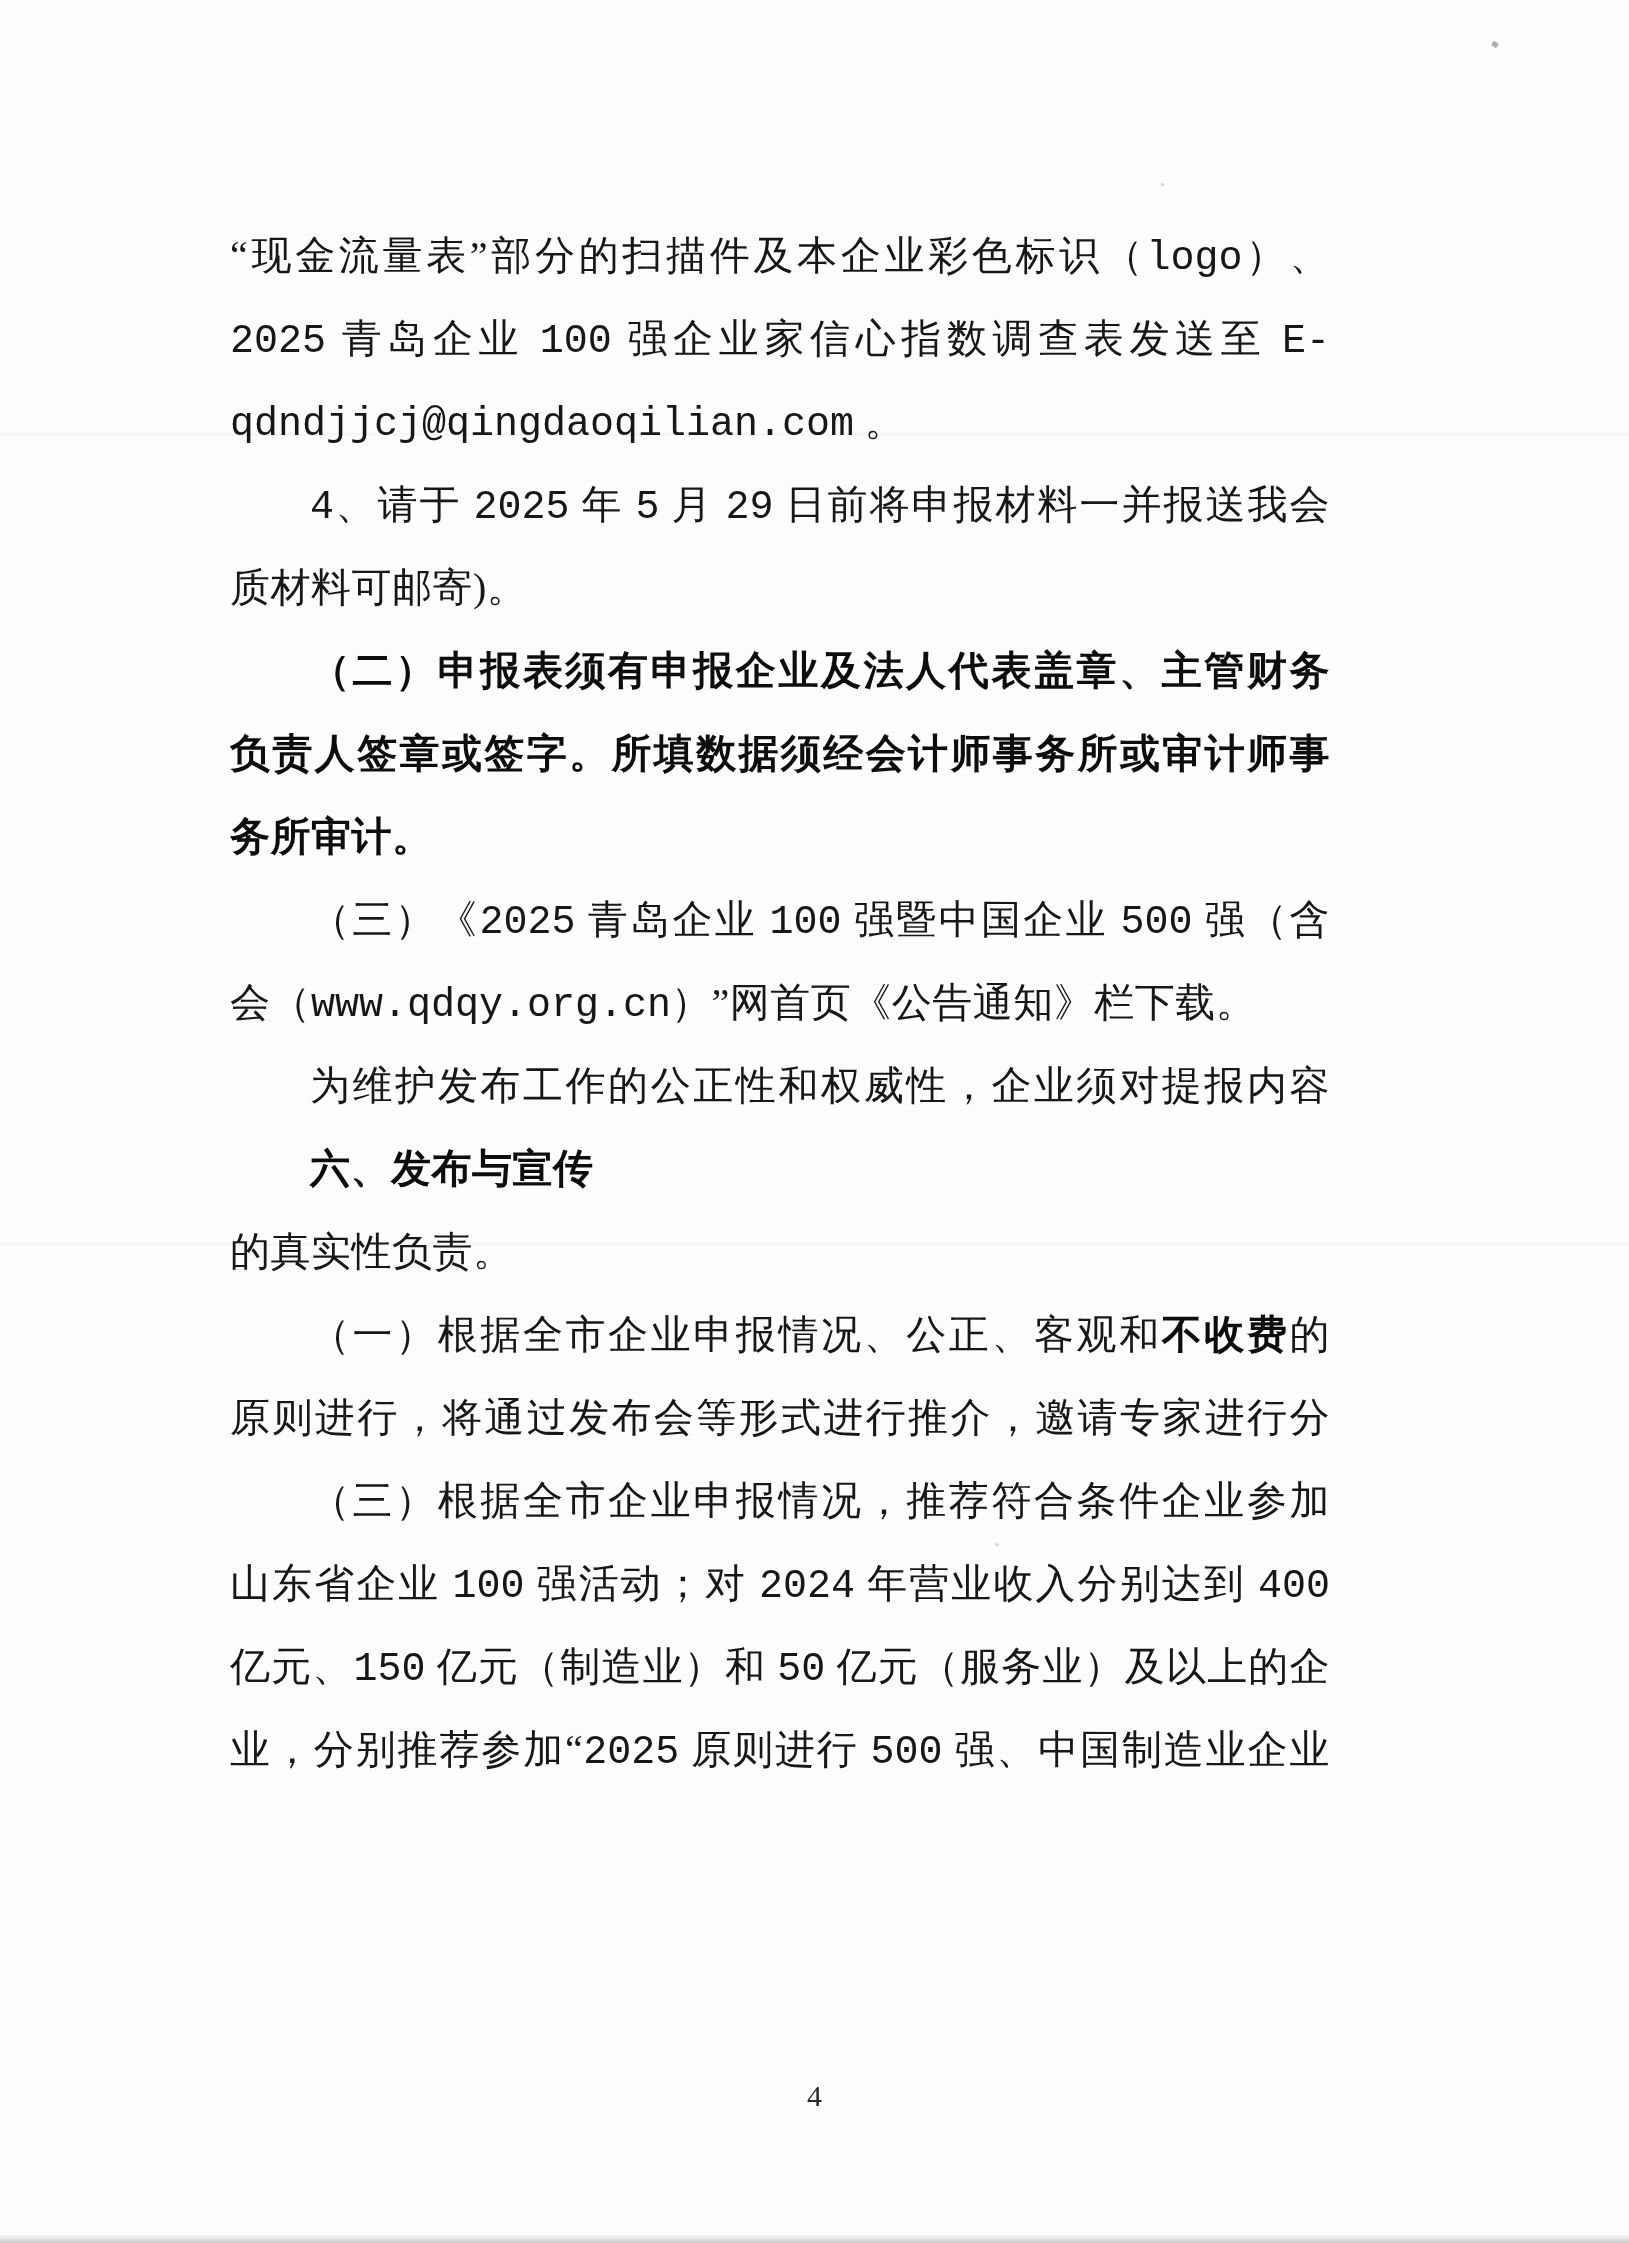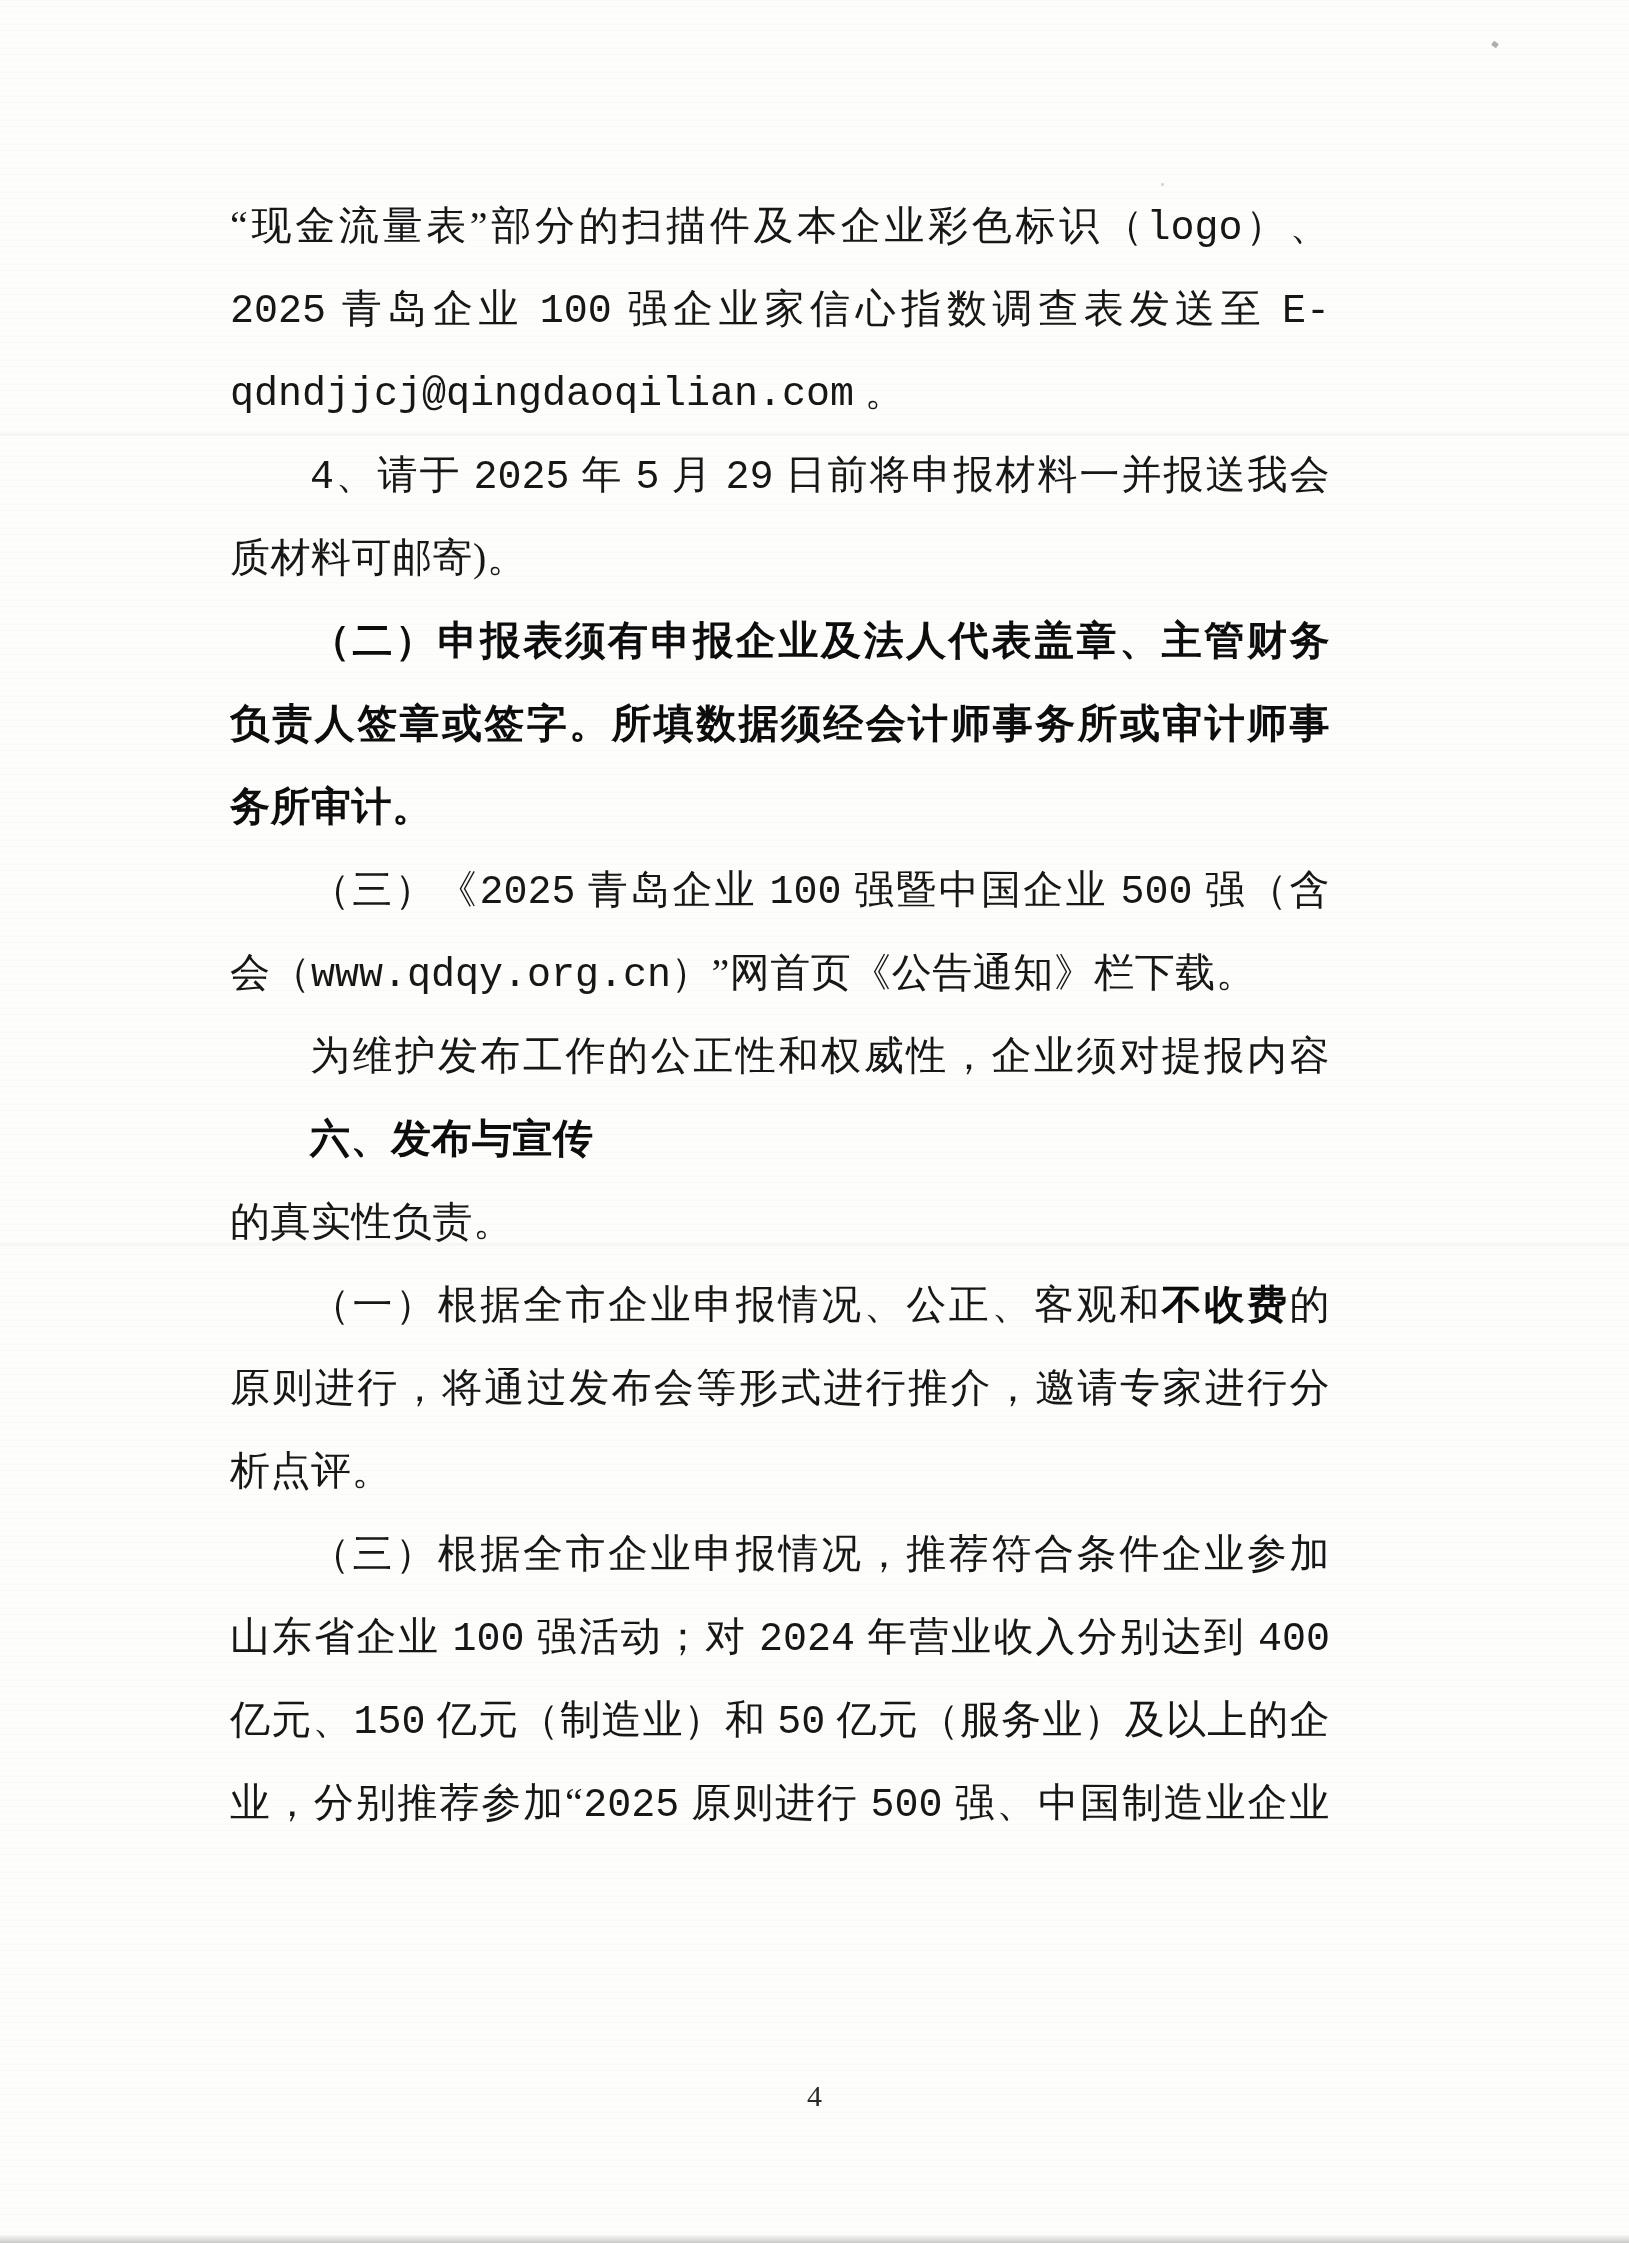--- a/index.html
+++ b/index.html
@@ -10,21 +10,21 @@
       repeating-linear-gradient(180deg,
         rgba(0,0,0,0.012) 0px, rgba(0,0,0,0.012) 1px,
         rgba(0,0,0,0) 1px, rgba(0,0,0,0) 6px),
       #fdfdfc;
     overflow:hidden;
     font-family:"Liberation Serif","DejaVu Serif",serif;
     color:#171717;
   }
   .text-block{
     position:absolute;
-    left:230px;top:184px;width:1100px;
+    left:230px;top:214px;width:1100px;
     font-size:40px;line-height:83px;
     letter-spacing:0.5px;
   }
   .line{
     height:83px;
     overflow:hidden;
     text-align:justify;
     text-align-last:justify;
     text-justify:inter-character;
   }
@@ -88,21 +88,20 @@
       <div class="line indent"><span class="bold">（二）申报表须有申报企业及法人代表盖章、主管财务</span></div>
       <div class="line"><span class="bold">负责人签章或签字。所填数据须经会计师事务所或审计师事</span></div>
       <div class="line last"><span class="bold">务所审计。</span></div>
       <div class="line indent"><span>（三）《</span><span class="mono">2025</span><span> 青岛企业 </span><span class="mono">100</span><span> 强暨中国企业 </span><span class="mono">500</span><span> 强（含战</span></div>
       <div class="line last"><span>会（</span><span class="mono">www.qdqy.org.cn</span><span>）”网首页《公告通知》栏下载。</span></div>
       <div class="line indent"><span>为维护发布工作的公正性和权威性，企业须对提报内容</span></div>
       <div class="line indent last"><span class="bold">六、发布与宣传</span></div>
       <div class="line last"><span>的真实性负责。</span></div>
       <div class="line indent"><span>（一）根据全市企业申报情况、公正、客观和</span><span class="bold">不收费</span><span>的</span></div>
       <div class="line"><span>原则进行，将通过发布会等形式进行推介，邀请专家进行分</span></div>
-      <div class="line last"><span>析点评。</span></div>
       <div class="line indent"><span>（三）根据全市企业申报情况，推荐符合条件企业参加</span></div>
       <div class="line"><span>山东省企业 </span><span class="mono">100</span><span> 强活动；对 </span><span class="mono">2024</span><span> 年营业收入分别达到 </span><span class="mono">400</span></div>
       <div class="line"><span>亿元、</span><span class="mono">150</span><span> 亿元（制造业）和 </span><span class="mono">50</span><span> 亿元（服务业）及以上的企</span></div>
       <div class="line"><span>业，分别推荐参加“</span><span class="mono">2025</span><span> 原则进行 </span><span class="mono">500</span><span> 强、中国制造业企业</span></div>
     </main>
 
   <div class="page-number">4</div>
 
   <div class="scan-bottom-edge"></div>
 </div>

